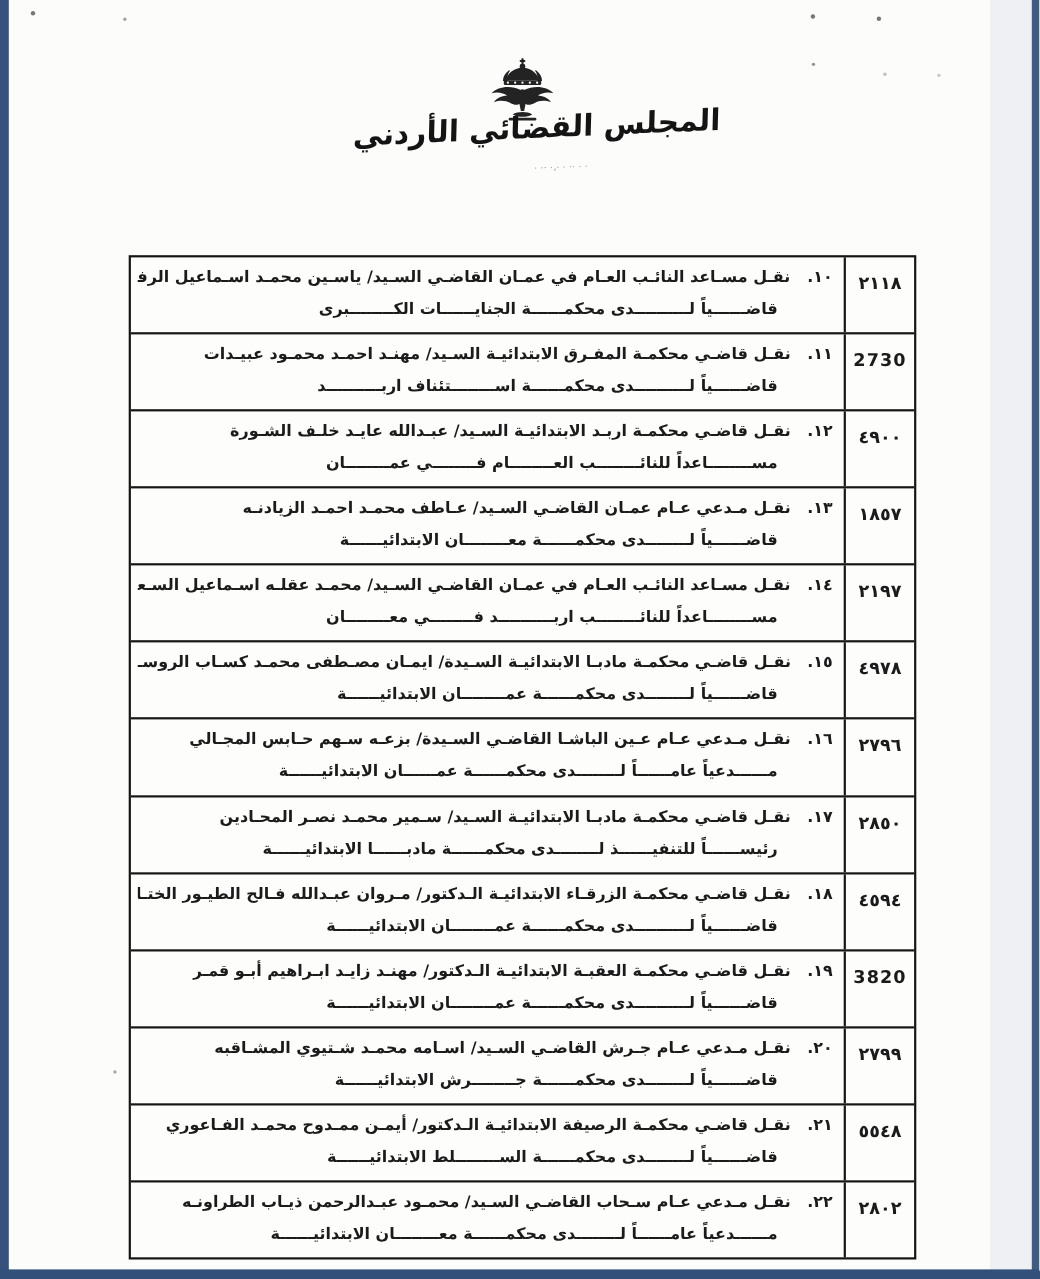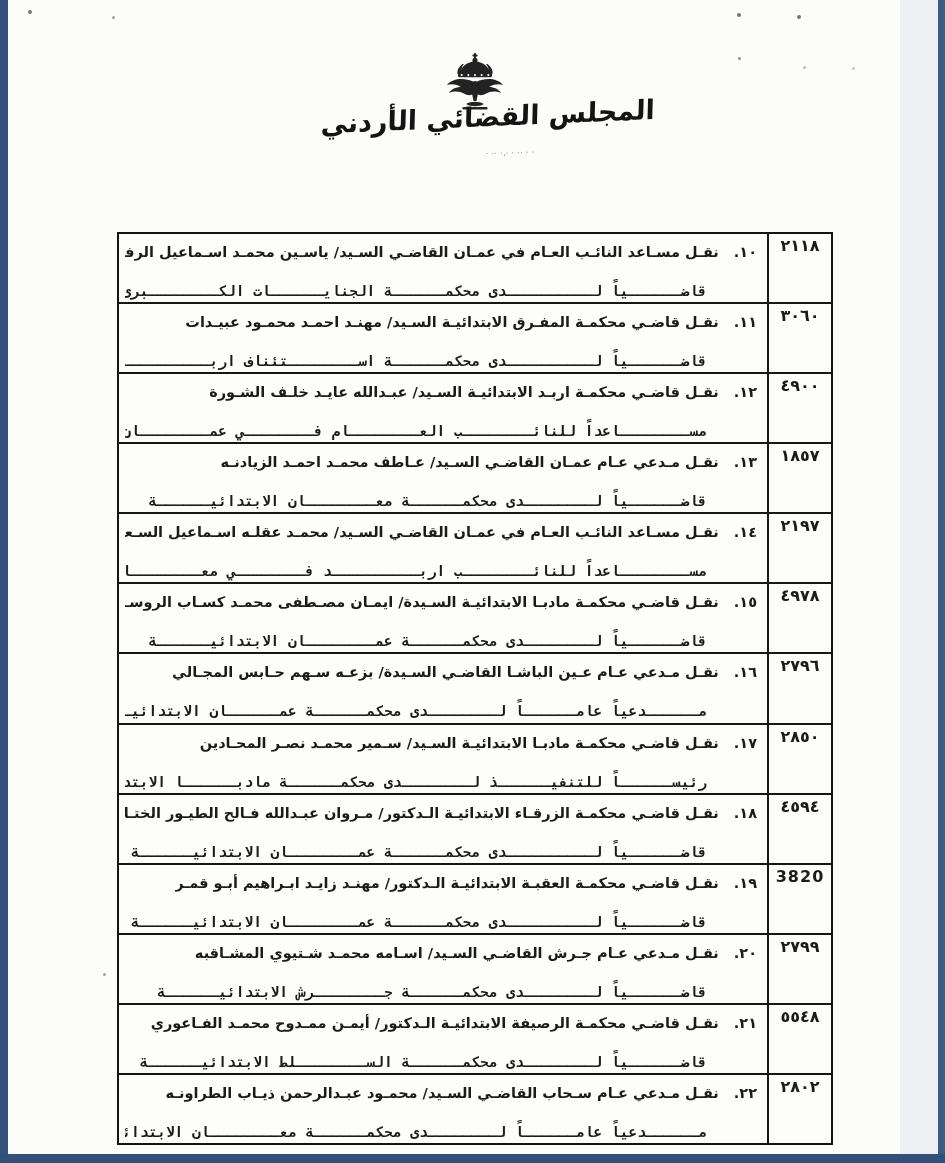--- a/index.html
+++ b/index.html
@@ -55,38 +55,38 @@
     background:#fdfdfc;
     box-sizing:border-box;
   }
   .row{flex:1;display:flex;min-height:0;}
   .row + .row{border-top:2px solid #161616;}
   .cell-ref{
     width:62px;flex:0 0 62px;
     border-left:2px solid #161616;
     text-align:center;
     font-size:16px;font-weight:bold;
-    padding-top:2px;
+    padding-top:14px;
     letter-spacing:1px;
   }
   .cell-text{
     flex:1;min-width:0;
     padding:5px 10px 0 6px;
     box-sizing:border-box;
   }
   .line1{display:flex;gap:15px;align-items:baseline;overflow:hidden;}
   .item-no{flex:0 0 auto;font-size:14.5px;font-weight:bold;text-align:right;}
   .t1{
     flex:0 1 auto;font-size:14.5px;font-weight:bold;line-height:26px;
     white-space:nowrap;overflow:hidden;
   }
   .line2{
-    margin-right:50px;margin-top:14px;
+    margin-right:50px;margin-top:3px;
     font-size:14.5px;font-weight:bold;line-height:26px;
-    white-space:nowrap;overflow:hidden;font-family:Liberation Mono, monospace;
+    white-space:nowrap;overflow:hidden;
   }
 </style>
 </head>
 <body>
 
 <div class="page">
 
   <div class="edge edge-right-gray"></div>
   <div class="edge edge-right-blue"></div>
   <div class="edge edge-left"></div>
@@ -138,21 +138,21 @@
         <div class="cell-ref">٢١١٨</div>
         <div class="cell-text">
           <div class="line1">
             <span class="item-no">١٠.</span>
             <span class="t1">نقـل مسـاعد النائـب العـام في عمـان القاضـي السـيد/ ياسـين محمـد اسـماعيل الرفايعـه</span>
           </div>
           <div class="line2">قاضــــــياً لــــــــــدى محكمــــــة الجنايــــــات الكــــــــبرى</div>
         </div>
       </div>
       <div class="row">
-        <div class="cell-ref">٣٠٦٠</div>
+        <div class="cell-ref">2730</div>
         <div class="cell-text">
           <div class="line1">
             <span class="item-no">١١.</span>
             <span class="t1">نقـل قاضـي محكمـة المفـرق الابتدائيـة السـيد/ مهنـد احمـد محمـود عبيـدات</span>
           </div>
           <div class="line2">قاضــــــياً لــــــــــدى محكمــــــة اســــــــتئناف اربــــــــــد</div>
         </div>
       </div>
       <div class="row">
         <div class="cell-ref">٤٩٠٠</div>

